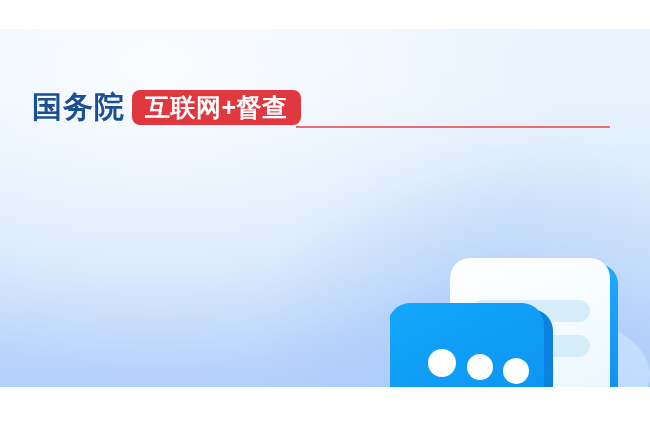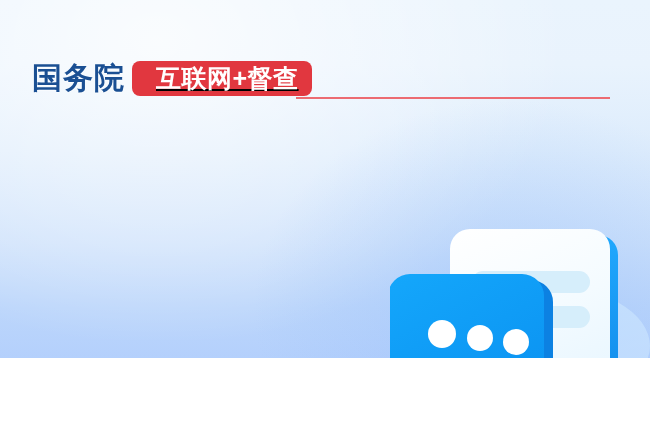--- a/index.html
+++ b/index.html
@@ -18,20 +18,21 @@
     width: 650px;
     height: 358px;
     background: linear-gradient(180deg,
                 #eaf4fd 0%,
                 #e9f3fd 18%,
                 #ddecfc 42%,
                 #cde1fb 68%,
                 #bcd6fb 86%,
                 #b4d0fc 100%);
     overflow: hidden;
+    margin-top: 29px;
   }
 
   
   #bg-wash {
     position: absolute;
     left: -60px;
     top: -120px;
     width: 620px;
     height: 460px;
     background: radial-gradient(ellipse at 35% 35%,
@@ -67,26 +68,25 @@
     color: #1a4f93;
     letter-spacing: 1px;
     line-height: 1;
     white-space: nowrap;
     text-shadow: 0 1px 0 rgba(255,255,255,0.6);
   }
   #badge {
     margin-left: 7px;
     background: #e1373f;
     border-radius: 8px;
-    padding: 7px 13px 8px 24px;
+    padding: 7px 13px 8px 13px;
     display: flex;
     align-items: center;
     height: 20px;
     box-sizing: content-box;
-    text-decoration: underline;
   }
   #badge-text {
     font-size: 25px;
     font-weight: bold;
     color: #ffffff;
     line-height: 20px;
     letter-spacing: 0.5px;
     white-space: nowrap;
   }
 

